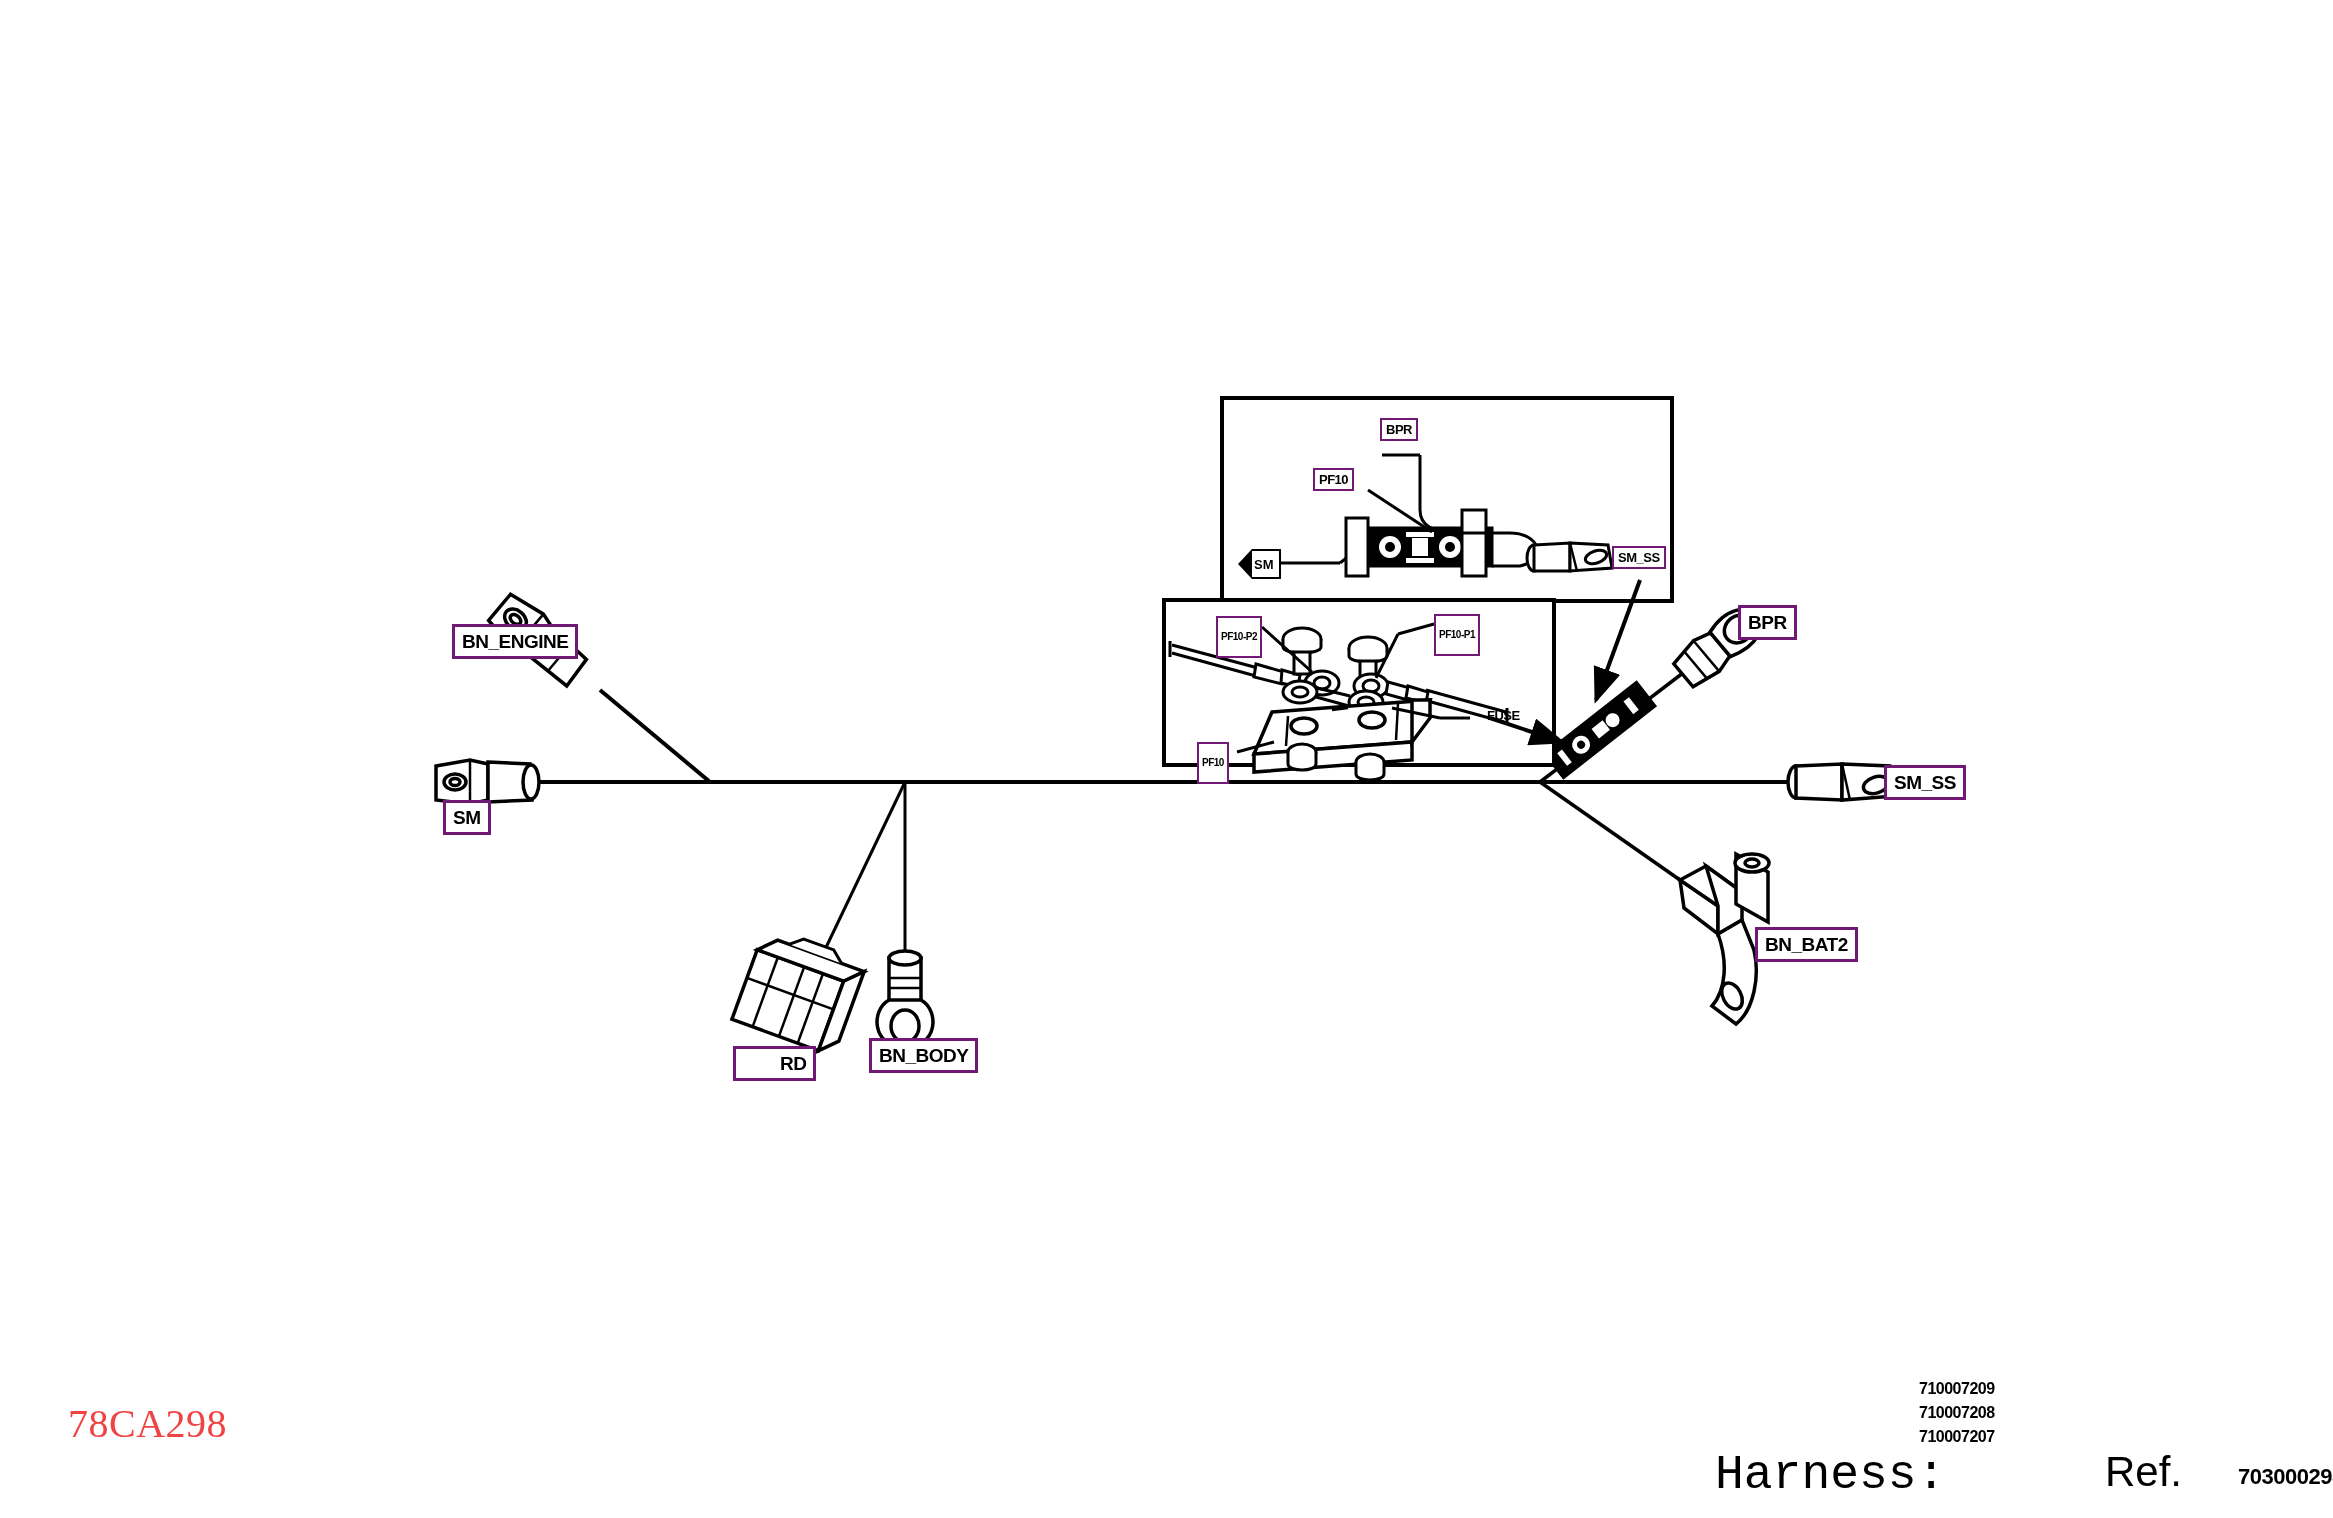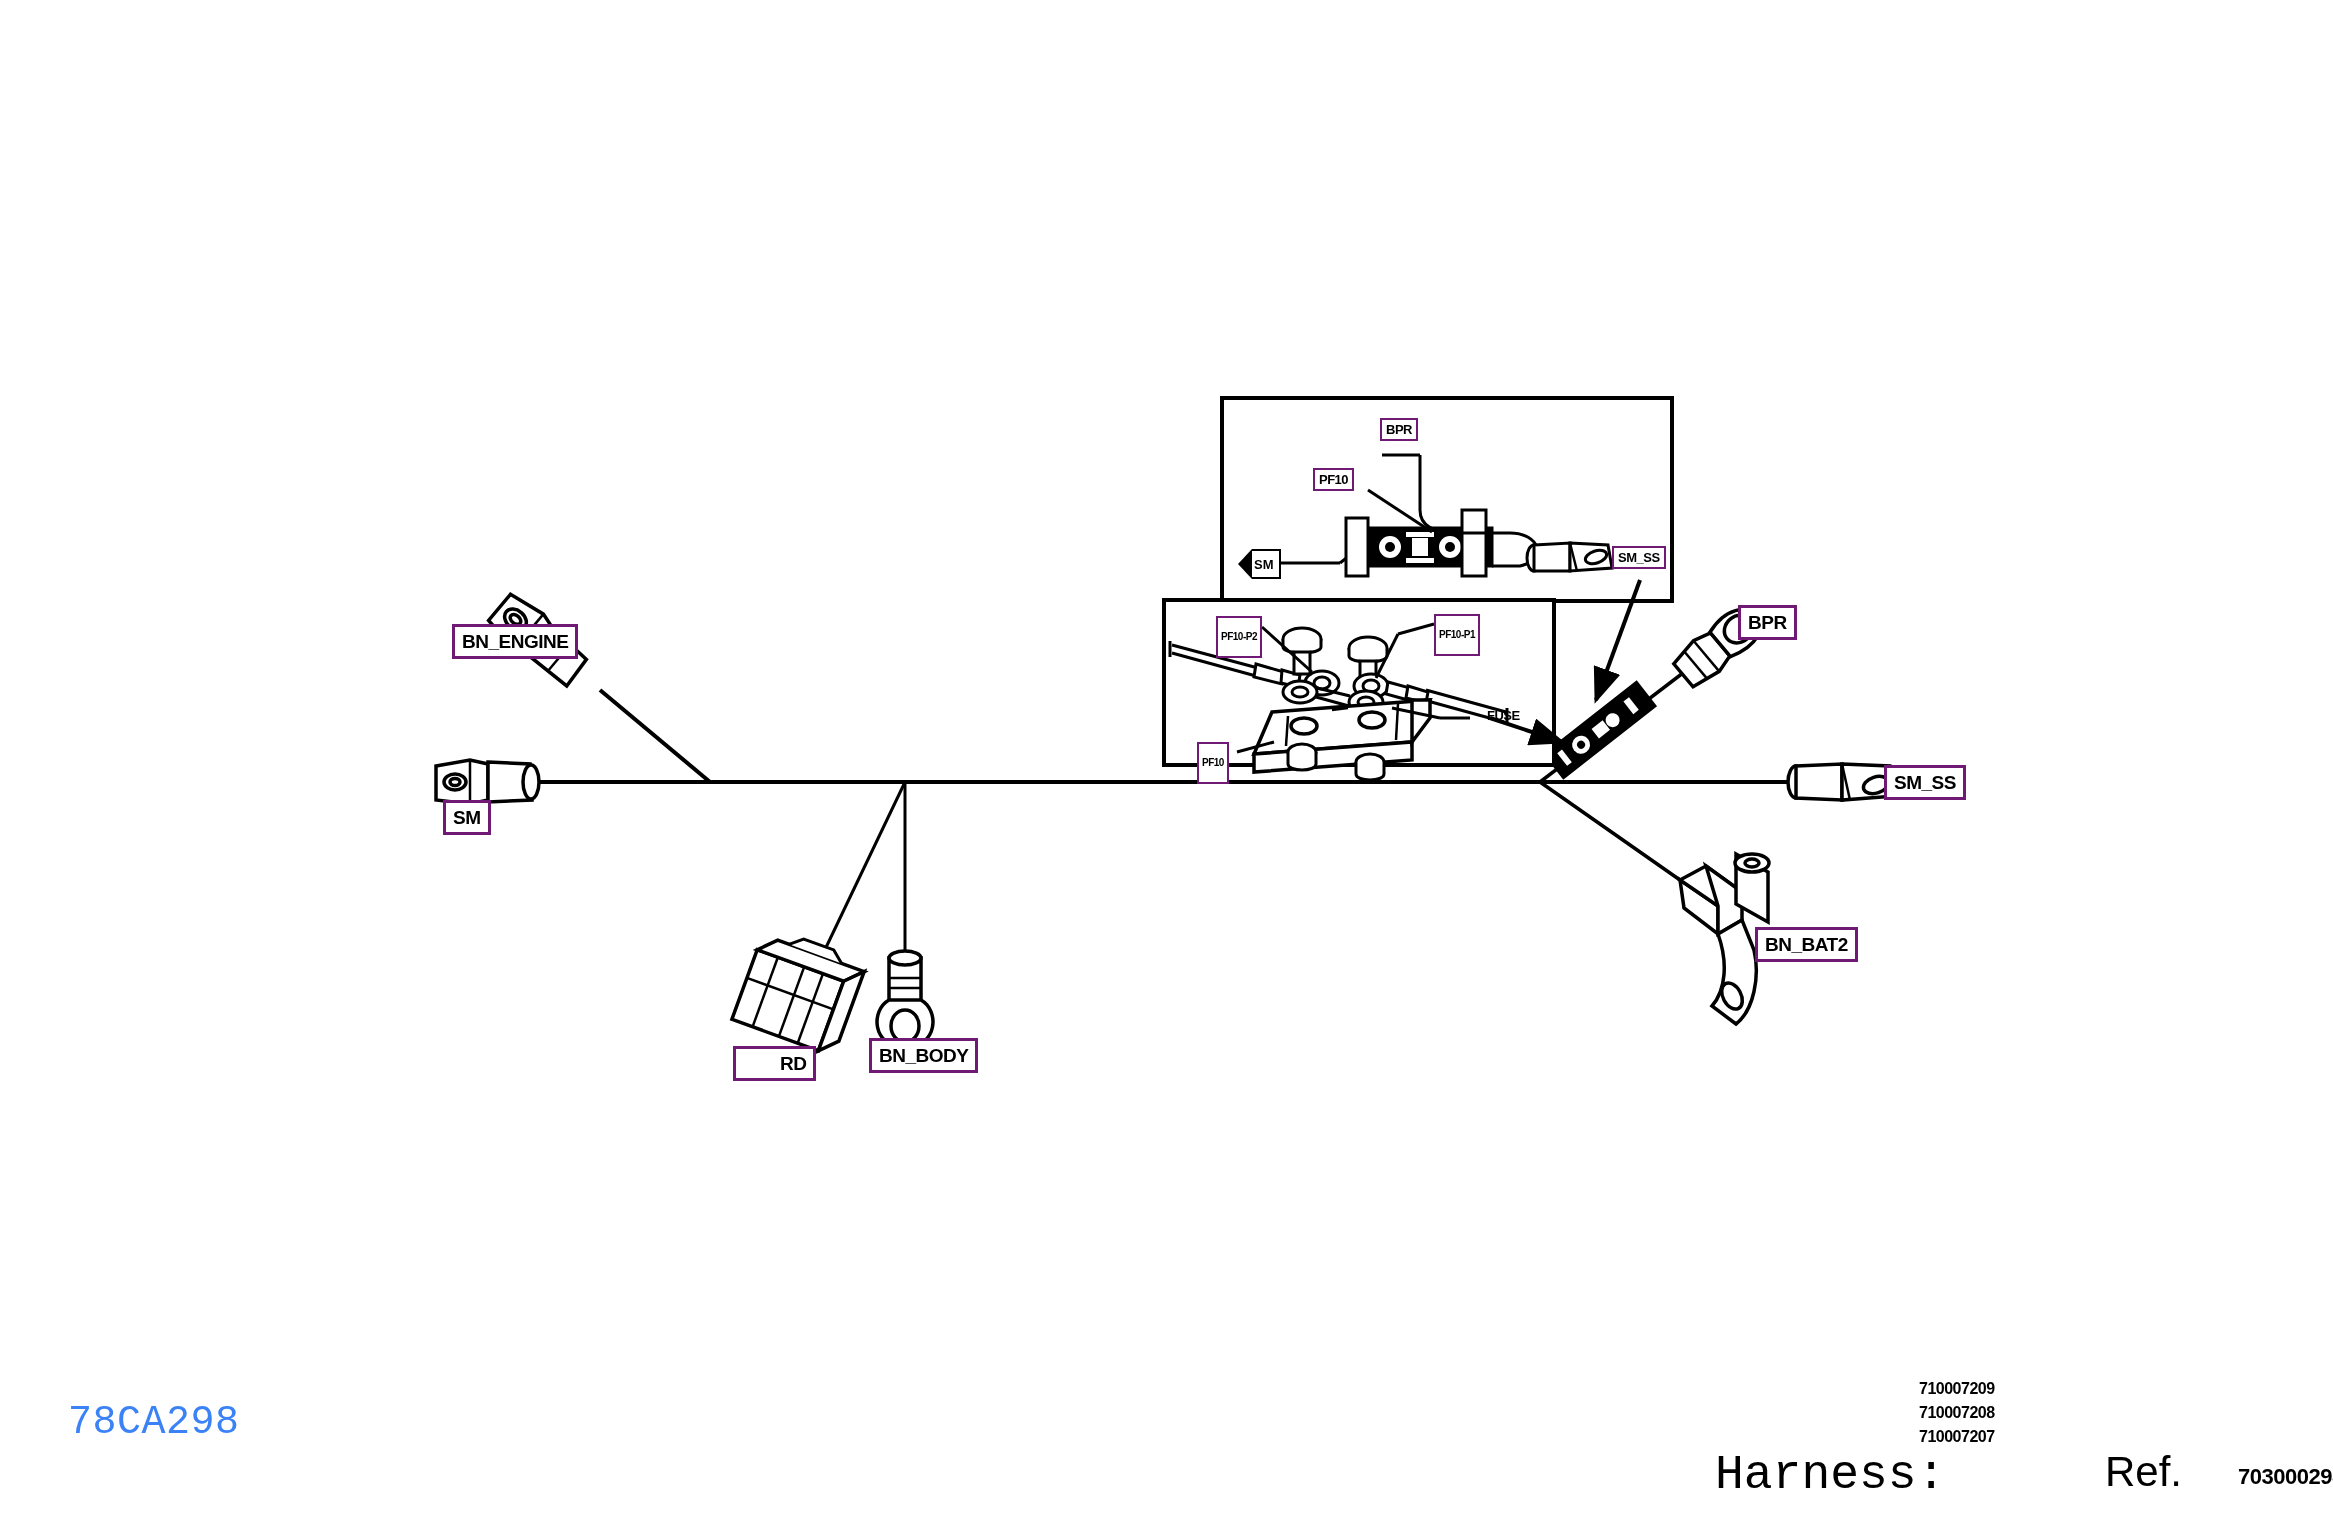--- a/index.html
+++ b/index.html
@@ -29,23 +29,23 @@
     top: 0;
     width: 2333px;
     height: 1518px;
   }
   
   .footer-left {
     position: absolute;
     left: 68px;
     top: 1400px;
     font-size: 40px;
-    font-family: Liberation Mono, monospace;
+    font-family: Liberation Serif, serif;
     letter-spacing: 0.5px;
-    color: #3b82f6;
+    color: #ef4444;
     white-space: nowrap;
   }
   .footer-right {
     position: absolute;
     left: 1715px;
     top: 1380px;
     width: 620px;
     height: 140px;
   }
   .harness-word {

